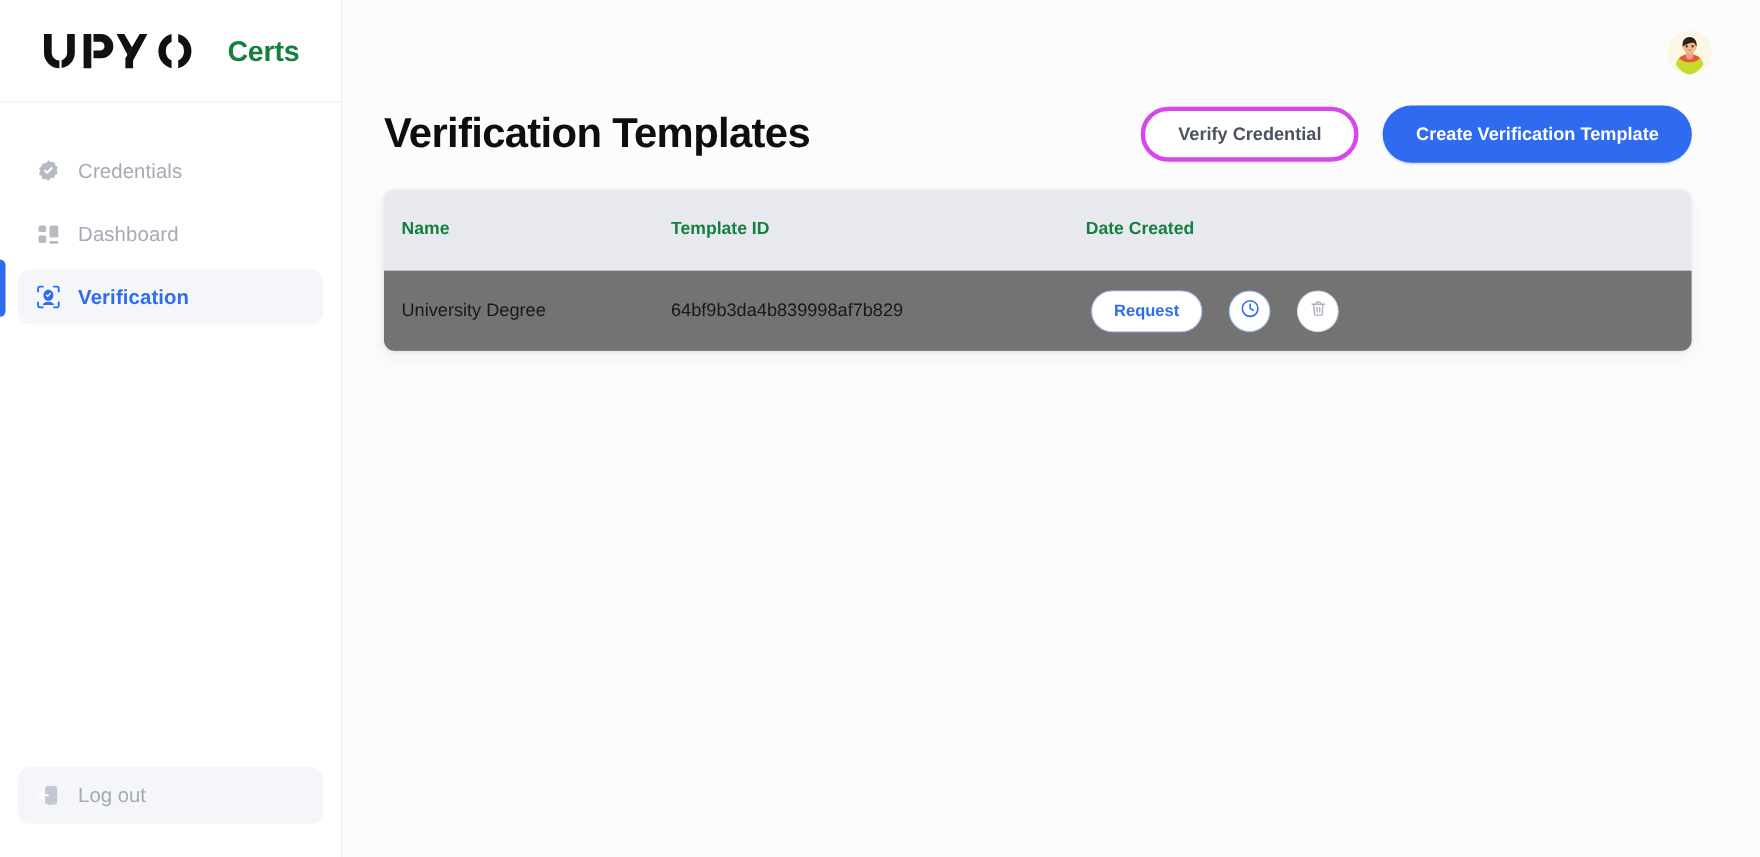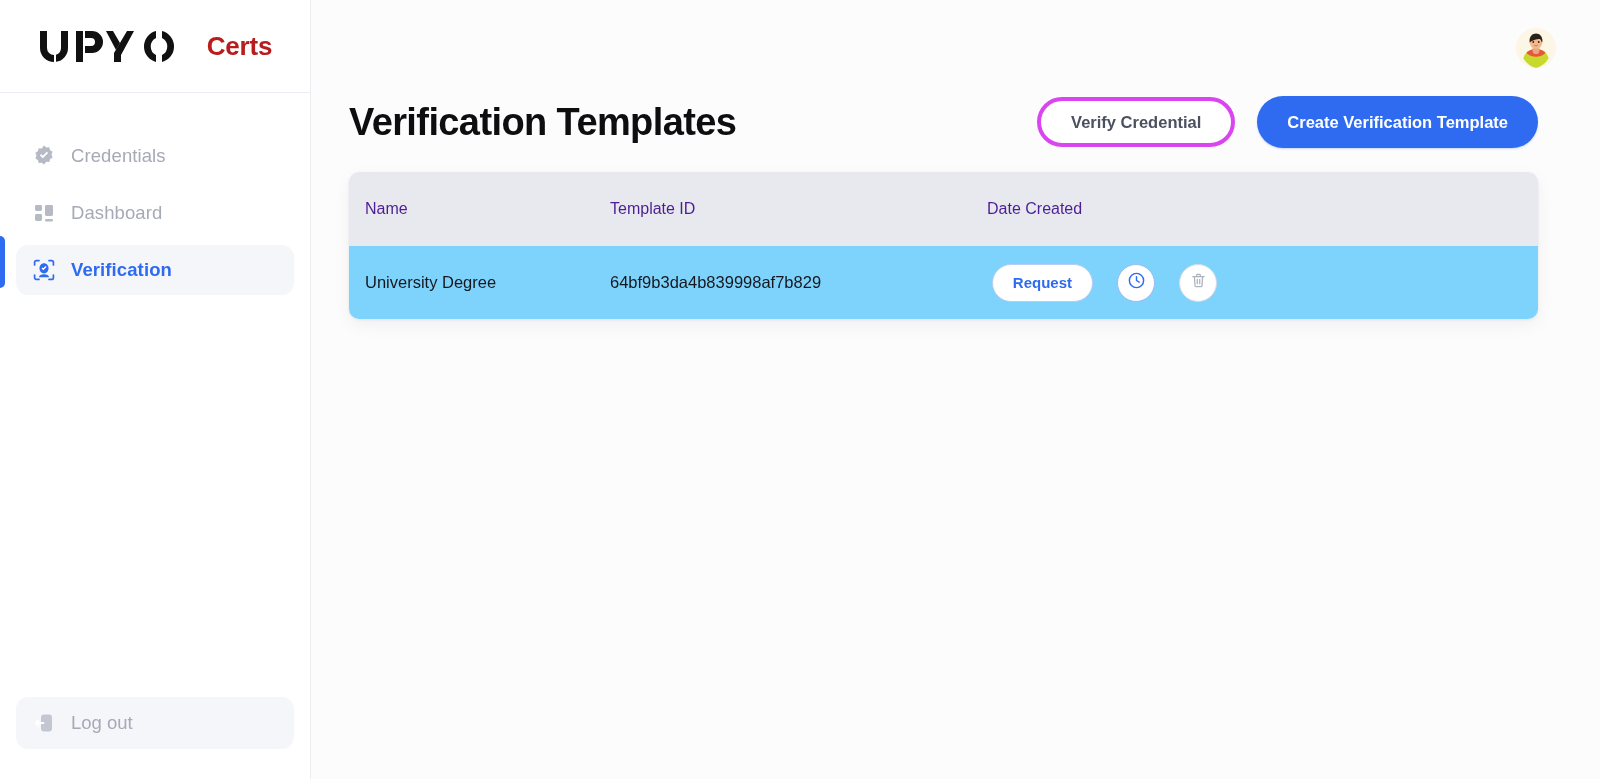--- a/index.html
+++ b/index.html
@@ -22,21 +22,21 @@
     flex: 0 0 311px;
   }
   .brand {
     height: 93px;
     border-bottom: 1px solid #eceef3;
     display: flex; align-items: center; justify-content: center;
     gap: 9px;
   }
   .brand-mark { display: flex; align-items: center; }
   .brand-certs {
-    font-size: 26px; font-weight: 700; color: #b91c1c;
+    font-size: 26px; font-weight: 700; color: #15803d;
     letter-spacing: -0.2px;
   }
 
   .nav { padding: 38px 16px 0 16px; display: flex; flex-direction: column; gap: 7px; }
   .nav-item {
     display: flex; align-items: center; gap: 15px;
     height: 50px; padding: 0 16px;
     border-radius: 12px;
     cursor: pointer;
     position: relative;
@@ -113,25 +113,25 @@
     border-radius: 10px;
     box-shadow: 0 1px 3px rgba(16,24,40,.07), 0 6px 18px rgba(16,24,40,.05);
     overflow: hidden;
   }
   .table { width: 100%; }
   .thead {
     display: flex; align-items: center;
     background: #e7e9ee; height: 74px; padding: 0 16px;
   }
   .thead .cell {
-    font-size: 16px; color: #4c1d95; font-weight: 400;
+    font-size: 16px; color: #15803d; font-weight: 700;
   }
   .trow {
     display: flex; align-items: center;
-    height: 73px; padding: 0 16px; background: #7dd3fc;
+    height: 73px; padding: 0 16px; background: #737373;
   }
   .trow .cell { font-size: 16.5px; color: #15181f; }
   .col-name { flex: 0 0 245px; }
   .col-id   { flex: 0 0 377px; }
   .col-date { flex: 1; }
   .col-actions {
     flex: 0 0 230px; display: flex; align-items: center;
     justify-content: flex-end; gap: 24px;
   }
 

